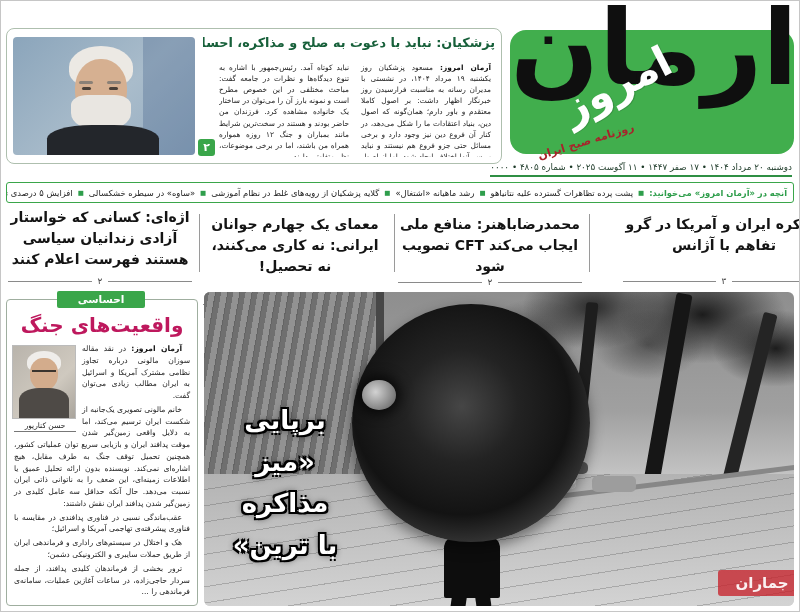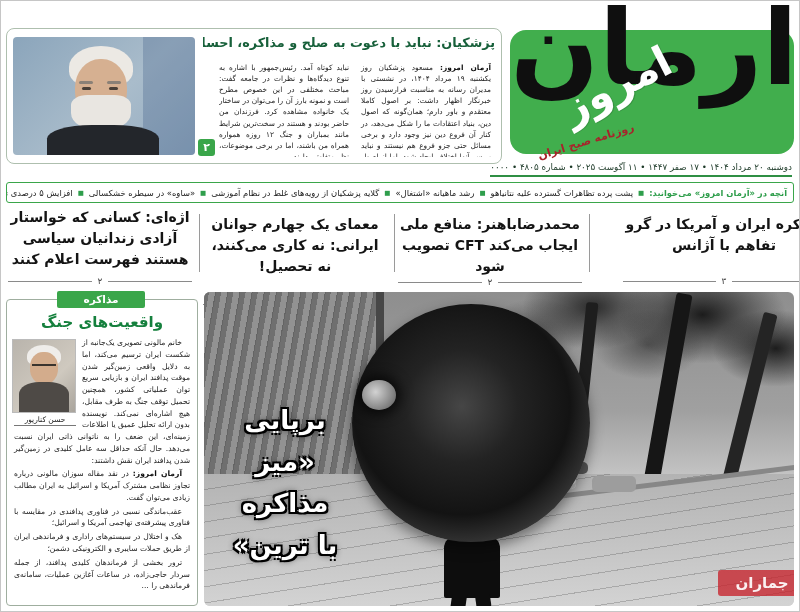--- a/index.html
+++ b/index.html
@@ -63,21 +63,21 @@
   .page-rule .rl{flex:1;height:1px;background:#8a8a8a;}
   .vsep{position:absolute;top:214px;height:58px;width:1px;background:#9a9a9a;}
 
   
   .edit-tab{position:absolute;left:57px;top:291px;width:88px;height:17px;background:#3aa64a;
             color:#fff;font-size:10.5px;font-weight:bold;text-align:center;line-height:17px;
             border-radius:2px;z-index:4;}
   .edit-box{position:absolute;left:6px;top:299px;width:192px;height:307px;border:1px solid #9fae9f;
             border-radius:4px;background:#fff;box-sizing:border-box;padding:13px 7px 6px;
             overflow:hidden;direction:rtl;}
-  .edit-title{text-align:center;font-weight:bold;font-size:15px;color:#15803d;margin:0 0 6px;}
+  .edit-title{text-align:center;font-weight:bold;font-size:20px;color:#be185d;margin:0 0 6px;}
   .author-wrap{float:left;width:62px;margin:2px 6px 2px 0;}
   .author-photo{position:relative;width:62px;height:72px;overflow:hidden;border:1px solid #bbb;
                 background:linear-gradient(135deg,#b9b4ac 0%,#cfc9bf 60%,#a9a49c 100%);}
   .ap-hair{position:absolute;left:14px;top:5px;width:34px;height:22px;border-radius:50% 50% 40% 40%;
            background:#efedea;}
   .ap-face{position:absolute;left:17px;top:12px;width:28px;height:32px;border-radius:46%;
            background:#d3ac8c;}
   .ap-glass{position:absolute;left:19px;top:24px;width:24px;height:6px;border-top:2px solid #3a342e;}
   .ap-jacket{position:absolute;left:6px;top:42px;width:50px;height:30px;border-radius:40% 40% 0 0;
              background:#4e4a46;}
@@ -231,36 +231,36 @@
     <div class="page-rule">
       <span class="rl"></span>
         <span>۲</span>
         <span class="rl"></span>
     </div>
   </div>
   <div class="vsep" style="left:589px;"></div>
   <div class="vsep" style="left:394px;"></div>
   <div class="vsep" style="left:199px;"></div>
 
-  <div class="edit-tab">مذاکره</div>
+  <div class="edit-tab">احساسی</div>
   <div class="edit-box">
     <div class="edit-title">واقعیت‌های جنگ</div>
     <div class="author-wrap">
       <div class="author-photo">
         <div class="ap-hair"></div>
         <div class="ap-face"></div>
         <div class="ap-glass"></div>
         <div class="ap-jacket"></div>
       </div>
       <div class="author-name">حسن کنار‌پور</div>
     </div>
     <div class="edit-body">
-      <p>خانم مالونی تصویری یک‌جانبه از شکست ایران ترسیم می‌کند، اما به دلایل واقعی زمین‌گیر شدن موقت پدافند ایران و بازیابی سریع توان عملیاتی کشور، همچنین تحمیل توقف جنگ به طرف مقابل، هیچ اشاره‌ای نمی‌کند. نویسنده بدون ارائه تحلیل عمیق یا اطلاعات زمینه‌ای، این ضعف را به ناتوانی ذاتی ایران نسبت می‌دهد. حال آنکه حداقل سه عامل کلیدی در زمین‌گیر شدن پدافند ایران نقش داشتند:</p>
       <p><b>آرمان امروز:</b>
          <span>در نقد مقاله سوزان مالونی درباره تجاوز نظامی مشترک آمریکا و اسرائیل به ایران مطالب زیادی می‌توان گفت.</span></p>
+      <p>خانم مالونی تصویری یک‌جانبه از شکست ایران ترسیم می‌کند، اما به دلایل واقعی زمین‌گیر شدن موقت پدافند ایران و بازیابی سریع توان عملیاتی کشور، همچنین تحمیل توقف جنگ به طرف مقابل، هیچ اشاره‌ای نمی‌کند. نویسنده بدون ارائه تحلیل عمیق یا اطلاعات زمینه‌ای، این ضعف را به ناتوانی ذاتی ایران نسبت می‌دهد. حال آنکه حداقل سه عامل کلیدی در زمین‌گیر شدن پدافند ایران نقش داشتند:</p>
       <p>عقب‌ماندگی نسبی در فناوری پدافندی در مقایسه با فناوری پیشرفته‌ی تهاجمی آمریکا و اسرائیل؛</p>
       <p>هک و اختلال در سیستم‌های راداری و فرماندهی ایران از طریق حملات سایبری و الکترونیکی دشمن؛</p>
       <p>ترور بخشی از فرماندهان کلیدی پدافند، از جمله سردار حاجی‌زاده، در ساعات آغازین عملیات، سامانه‌ی فرماندهی را ...</p>
     </div>
   </div>
 
 
   <div class="street">
     <div class="foliage"></div>
     <div class="trunk t1"></div>

